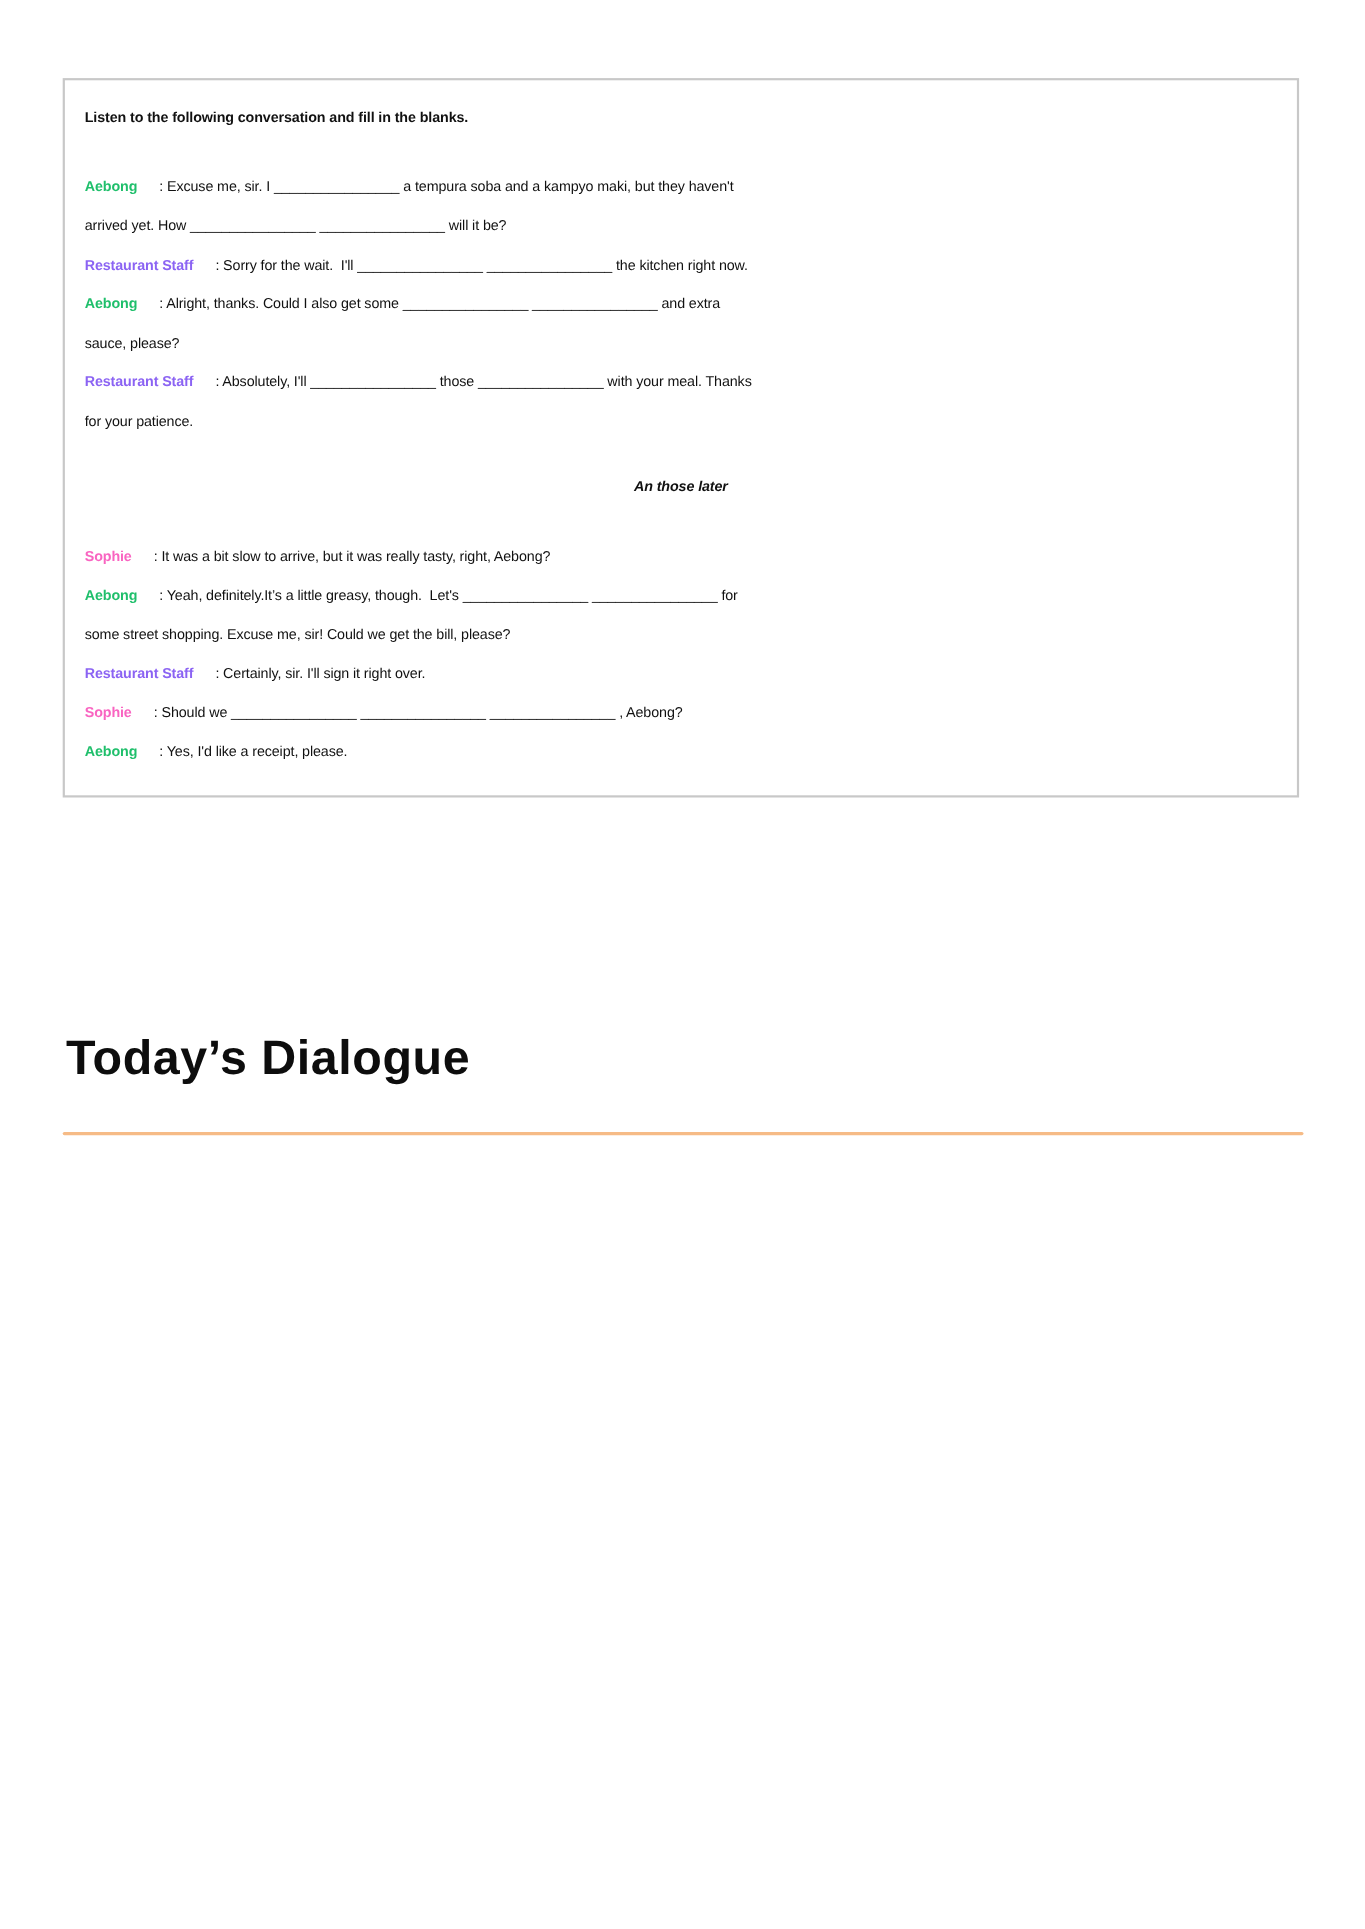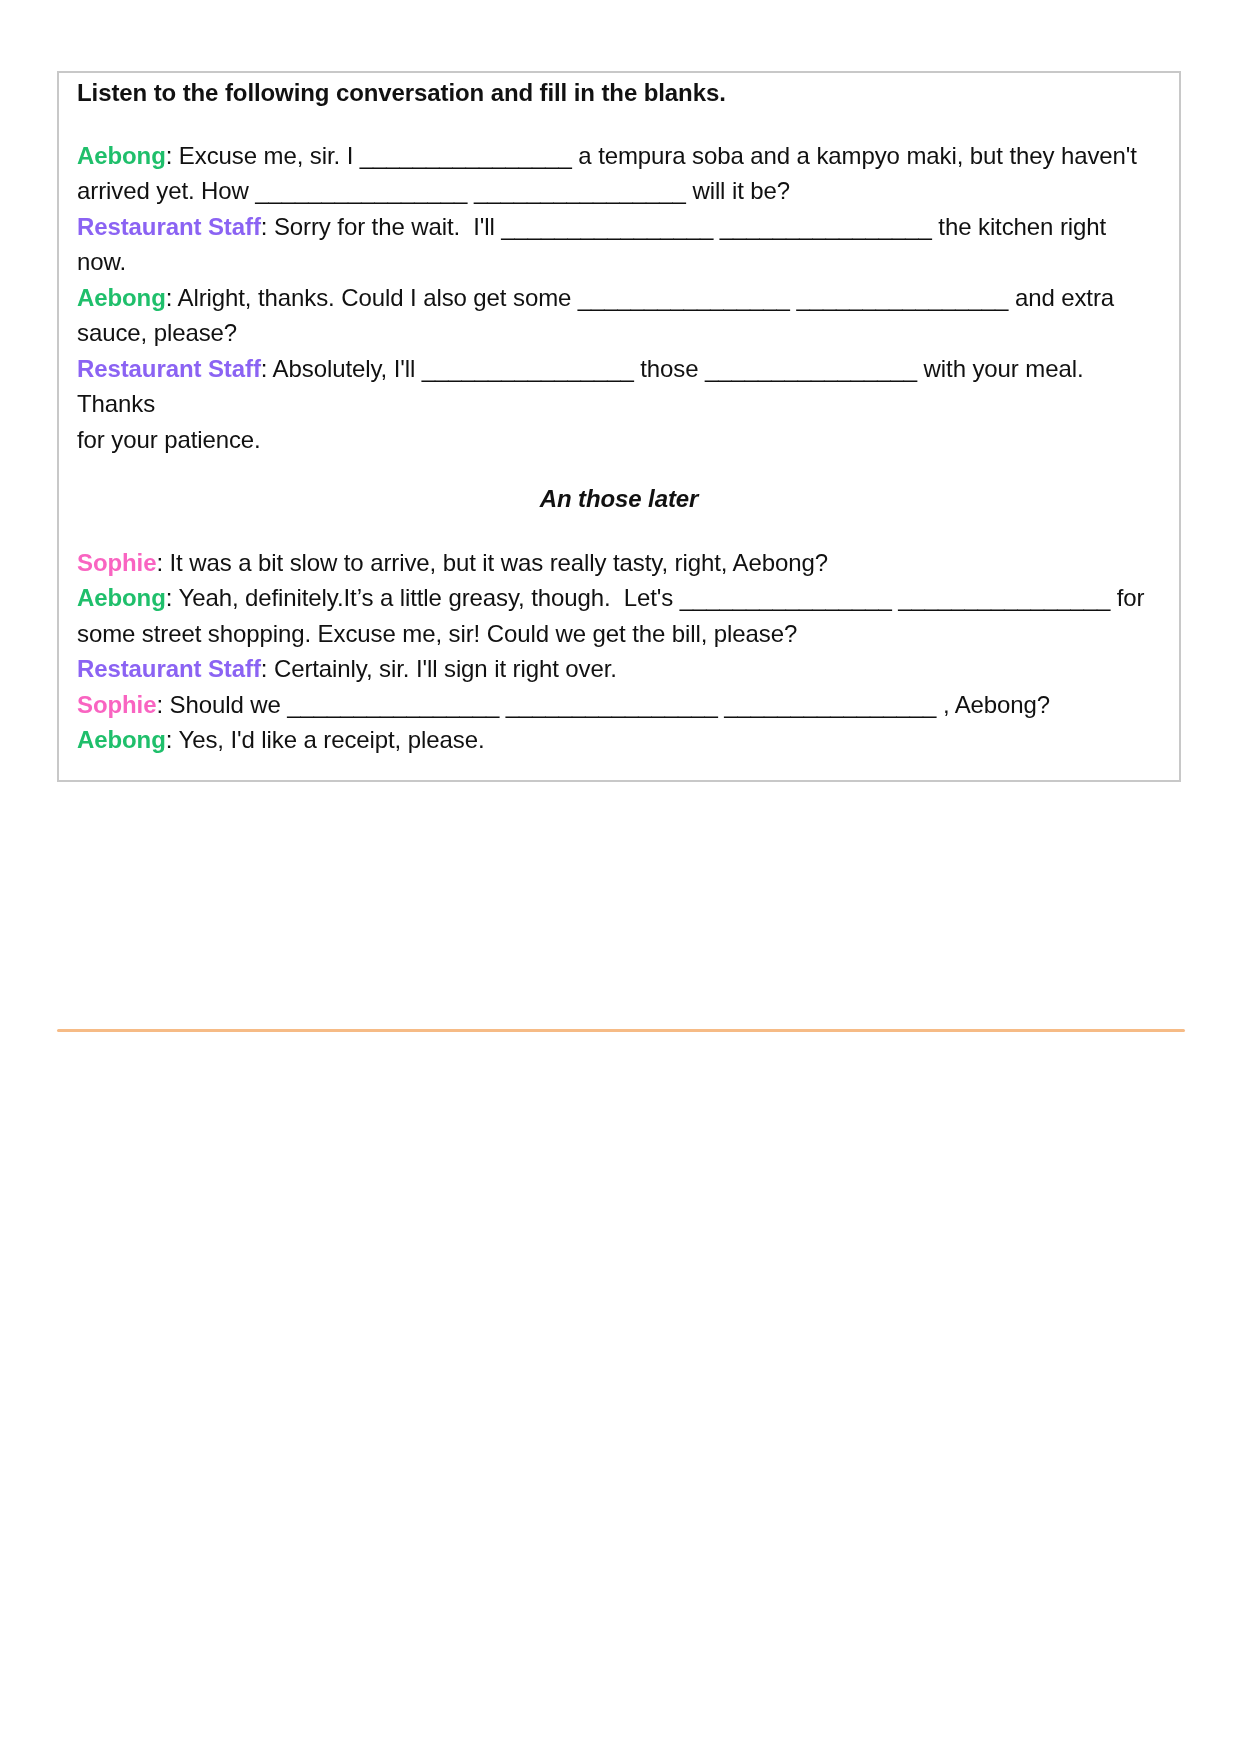--- a/index.html
+++ b/index.html
@@ -16,37 +16,38 @@
     color: var(--text, #111111);
     overflow: hidden;
   }
   .exercise-box {
     position: absolute;
     left: 57px;
     top: 71px;
     width: 1124px;
     box-sizing: border-box;
     border: 2px solid var(--box_border, #c8c8c8);
-    padding: 2px 18px 22px 18px;
-    font-size: 24px;
+    padding: 16px 18px 22px 18px;
+    font-size: 13px;
     line-height: 35.5px;
     letter-spacing: -0.1px;
   }
   .intro {
     font-weight: 700;
     margin: 0 0 27px 0;
   }
   .dialogue-line {
     margin: 0;
   }
   .speaker {
     font-weight: 700;
   }
   .speech {
     white-space: pre-wrap;
+    margin-left: 20px;
   }
   .scene-divider {
     text-align: center;
     font-weight: 700;
     font-style: italic;
     margin: 24px 0 28px 0;
   }
   .section-title {
     position: absolute;
     left: 60px;
@@ -100,16 +101,17 @@
   <p class="dialogue-line"><span class="speaker" style="color: rgb(139, 99, 243);">Restaurant Staff</span><span class="speech">: Certainly, sir. I'll sign it right over.</span></p>
 
   <p class="dialogue-line"><span class="speaker" style="color: rgb(249, 100, 193);">Sophie</span><span class="speech">: Should we ________________ ________________ ________________ , Aebong?</span></p>
 
 
 
   <p class="dialogue-line"><span class="speaker" style="color: rgb(31, 191, 107);">Aebong</span><span class="speech">: Yes, I'd like a receipt, please.</span></p>
 </div>
   </section>
 
+  <h1 class="section-title">Today’s Dialogue</h1>
 
   <div class="accent-rule"></div>
 
 </div>
 
 </body></html>

